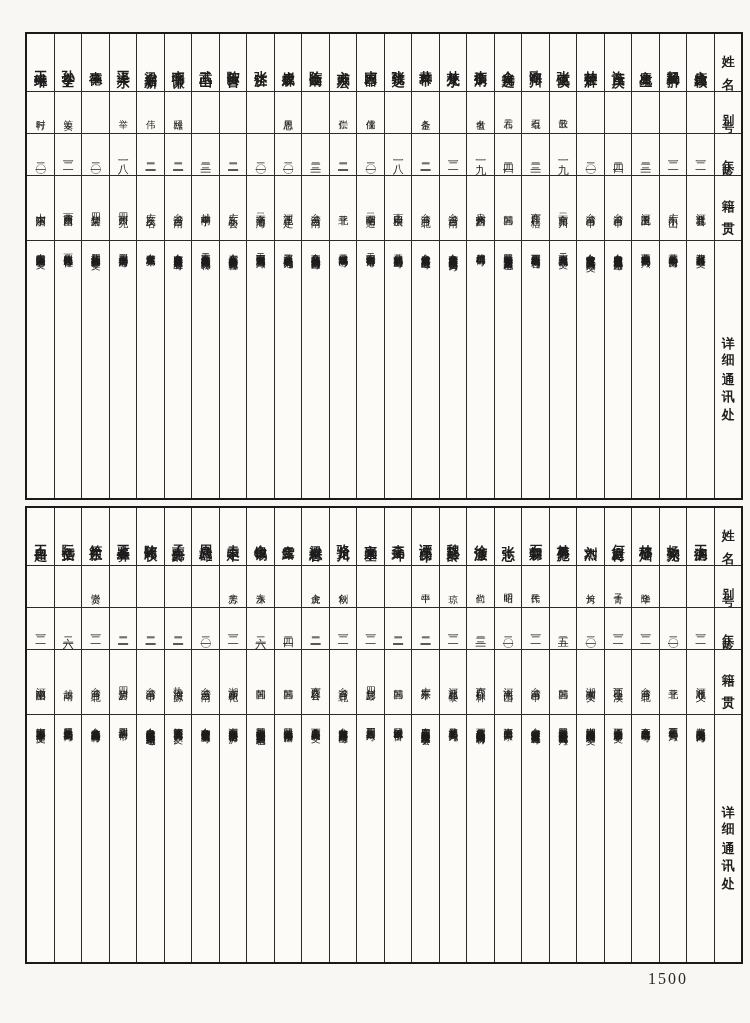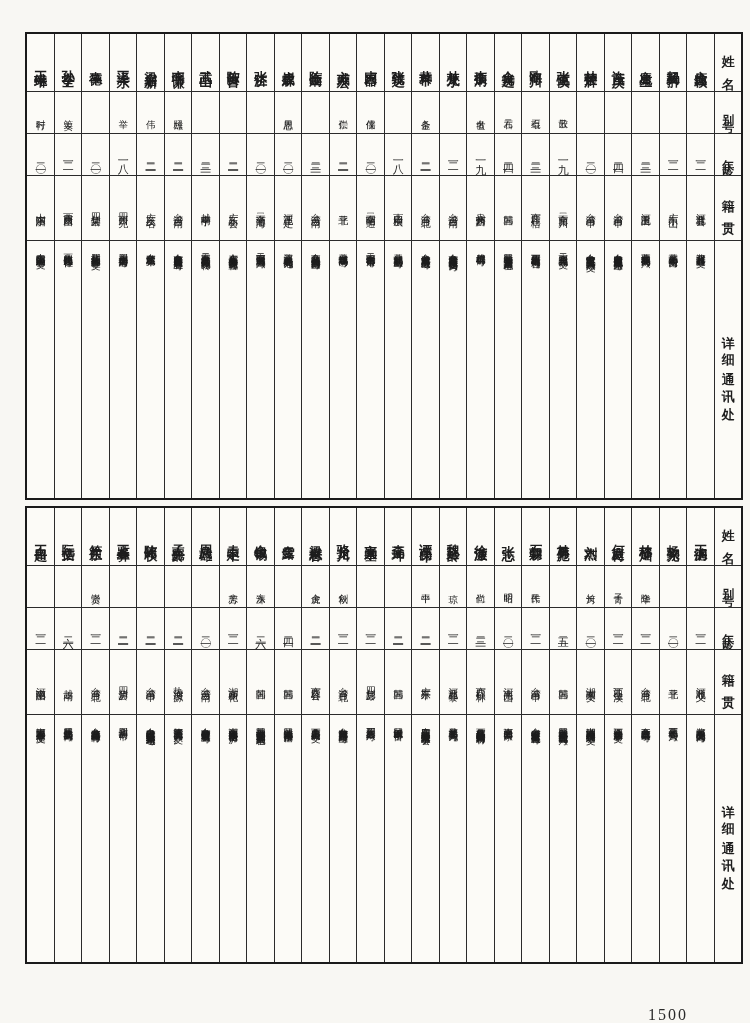--- a/index.html
+++ b/index.html
@@ -36,21 +36,20 @@
   .header-col .cell{font-weight:bold;}
   .h-name{font-size:13px;letter-spacing:22px;padding-top:8px;}
   .h-alias{font-size:12px;letter-spacing:9px;font-weight:bold;}
   .h-age{font-size:12px;letter-spacing:6px;}
   .h-origin{font-size:13px;letter-spacing:22px;padding-top:8px;}
   .h-address{font-size:13px;line-height:14px;letter-spacing:18px;justify-content:center;padding-top:0;font-weight:bold;}
   .page-number{
     position:absolute;left:648px;top:970px;
     font-size:16px;letter-spacing:2px;color:#2a2a2a;
     font-family:"Liberation Serif","DejaVu Serif",serif;
-    margin-top:36px;
   }
 </style>
 </head>
 <body>
 
 <div class="page">
   <div id="table-top" class="dir-table">
       <div class="col header-col">
     <div class="cell c-name h-name">
           <span>姓名</span>

